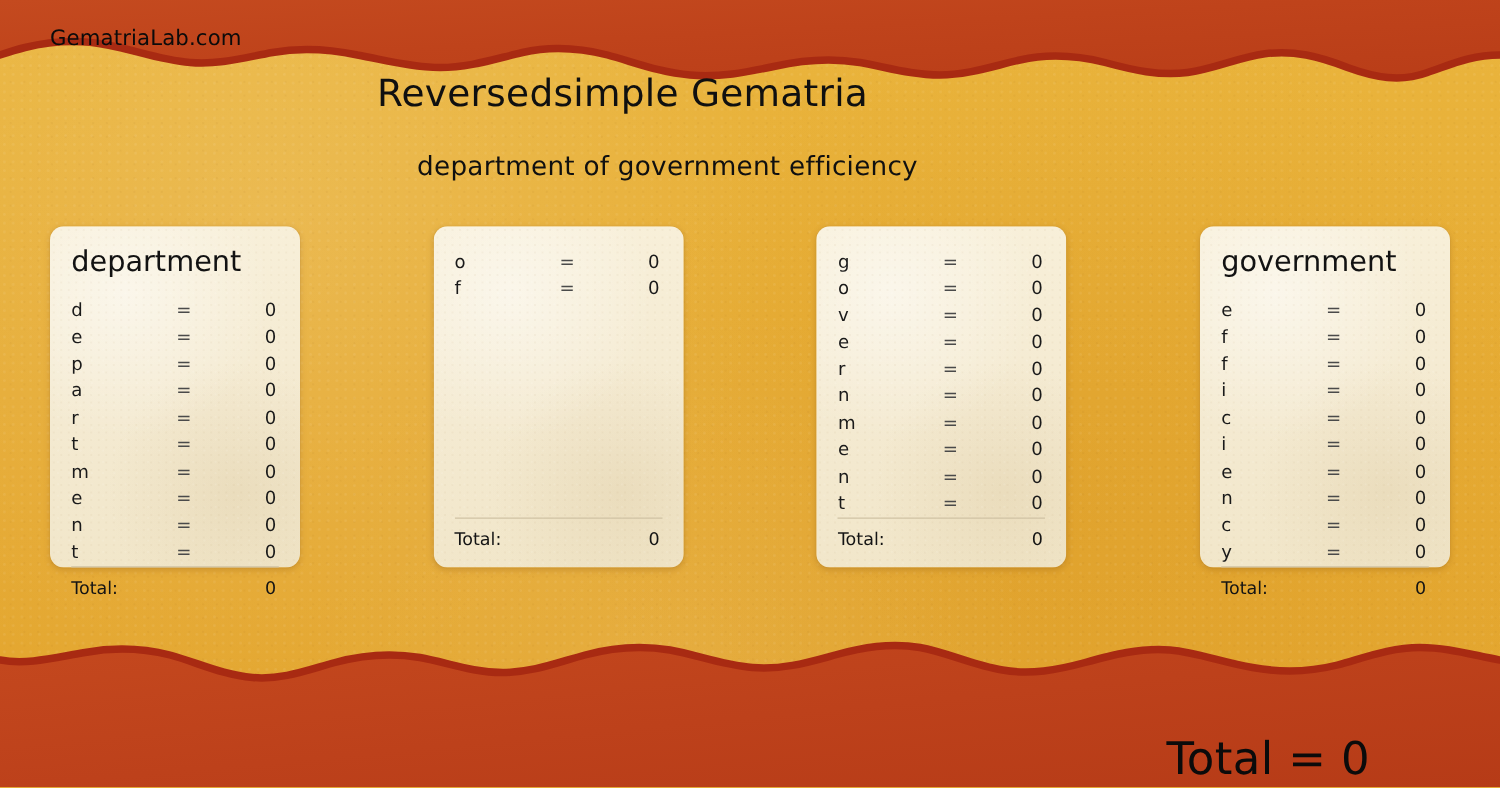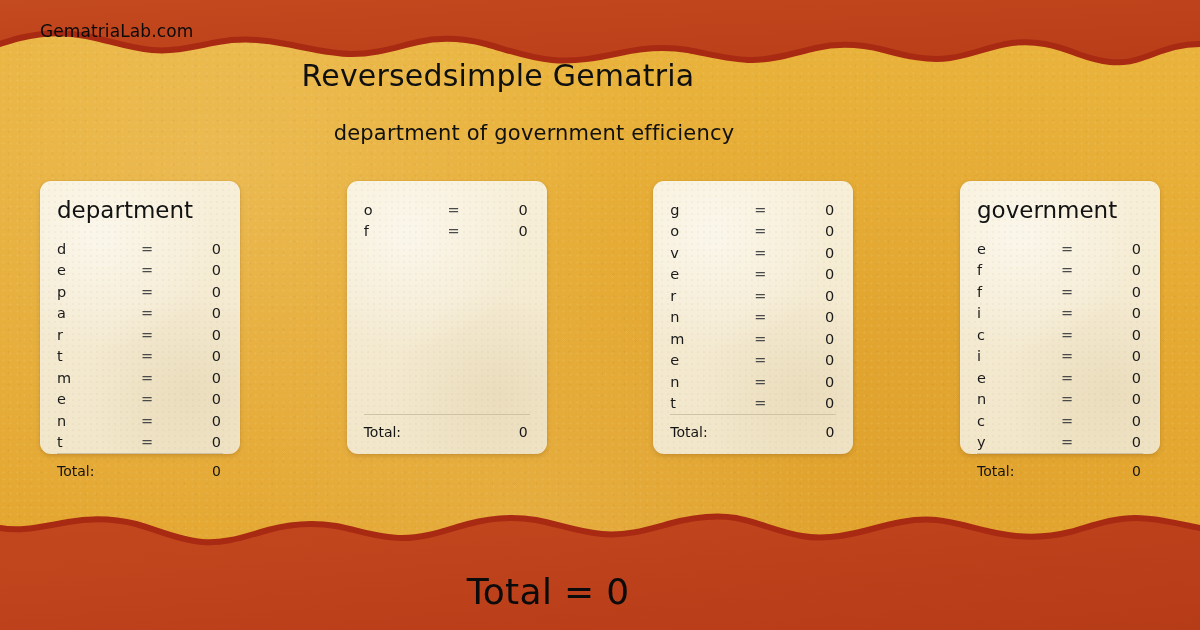--- a/index.html
+++ b/index.html
@@ -58,22 +58,22 @@
   }
   #logo {
     left: 40px;
     top: 21px;
     font-size: 17px;
     letter-spacing: 0.1px;
   }
   #grand-total {
     left: 0;
     width: 1096px;
-    bottom: 18px;
-    text-align: center;
+    bottom: 2px;
+    text-align: right;
     font-size: 36px;
     letter-spacing: 0.3px;
   }
 
   
   .heading {
     position: absolute;
     left: 0;
     width: 996px;
     text-align: center;

